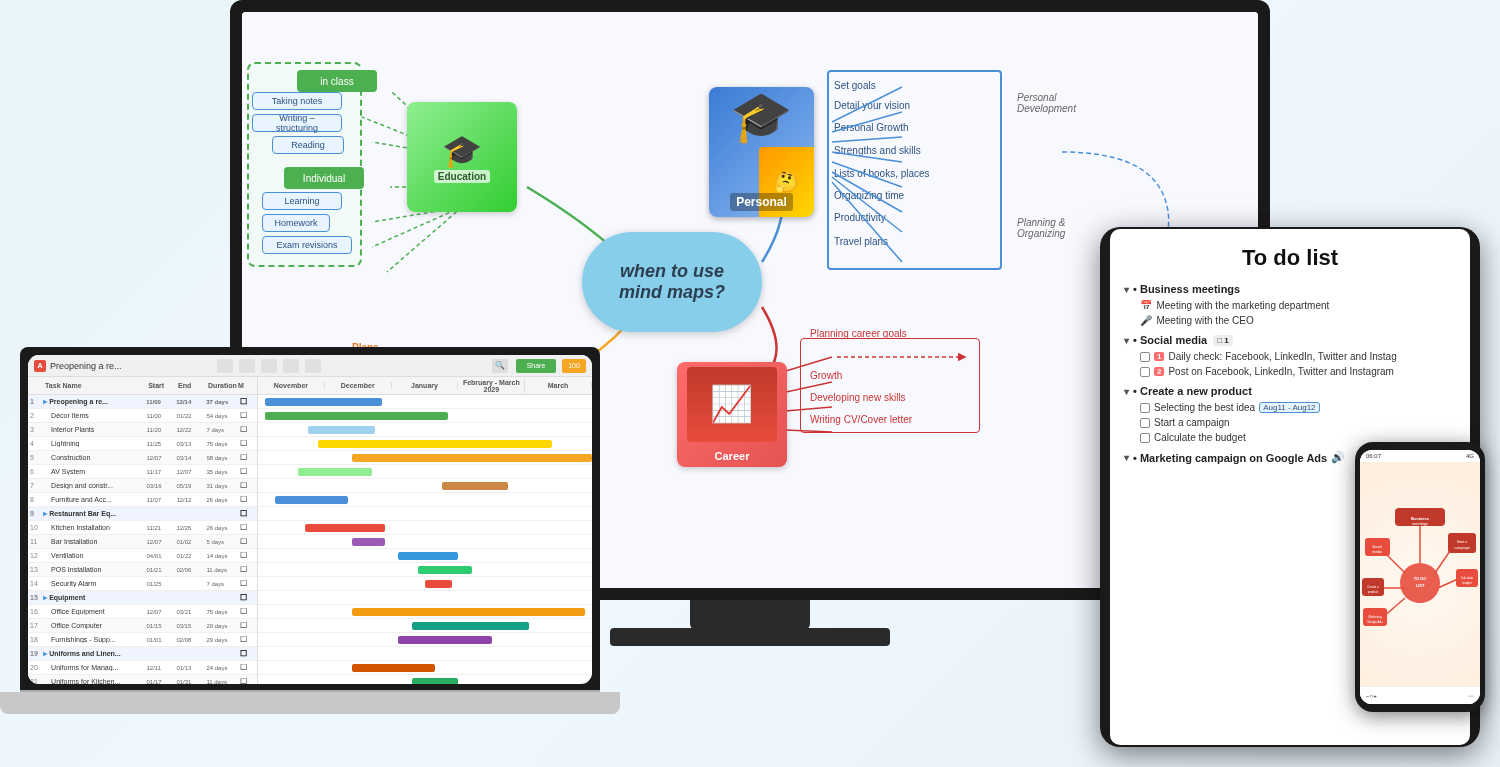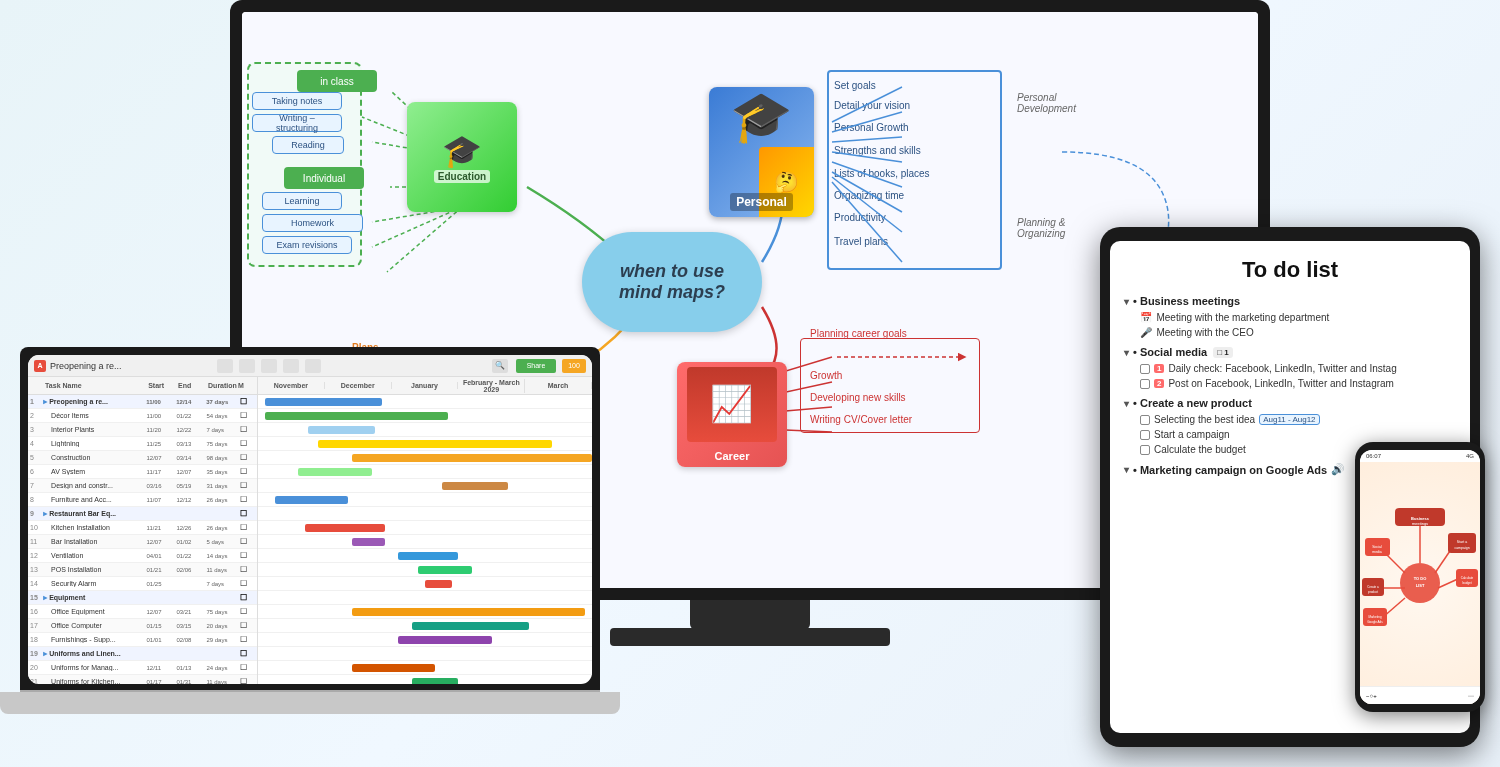--- a/index.html
+++ b/index.html
@@ -337,21 +337,21 @@
       right: 20px;
       width: 380px;
       height: 520px;
       z-index: 25;
     }
     .tablet-frame {
       width: 100%;
       height: 100%;
       background: #1a1a1a;
       border-radius: 20px;
-      padding: 14px 10px;
+      padding: 2px 10px;
       box-shadow: 0 8px 30px rgba(0,0,0,0.5);
     }
     .tablet-screen {
       width: 100%;
       height: 100%;
       background: #fff;
       border-radius: 10px;
       overflow: hidden;
     }
     .tablet-content {
@@ -551,21 +551,21 @@
         <div class="mm-box mm-blue-box" style="top:80px;left:10px;width:90px;height:18px;font-size:9px;">Taking notes</div>
 
         <div class="mm-box mm-blue-box" style="top:102px;left:10px;width:90px;height:18px;font-size:9px;">Writing – structuring</div>
 
         <div class="mm-box mm-blue-box" style="top:124px;left:30px;width:72px;height:18px;font-size:9px;">Reading</div>
 
         <div class="mm-box mm-green-solid" style="top:155px;left:42px;width:80px;height:22px;">Individual</div>
 
         <div class="mm-box mm-blue-box" style="top:180px;left:20px;width:80px;height:18px;font-size:9px;">Learning</div>
 
-        <div class="mm-box mm-blue-box" style="top:202px;left:20px;width:101px;height:18px;font-size:9px;">Homework</div>
+        <div class="mm-box mm-blue-box" style="top:202px;left:20px;width:68px;height:18px;font-size:9px;">Homework</div>
 
         <div class="mm-box mm-blue-box" style="top:224px;left:20px;width:90px;height:18px;font-size:9px;">Exam revisions</div>
 
         <div style="position:absolute;top:50px;left:5px;width:115px;height:205px;border:2px dashed #4CAF50;border-radius:8px;z-index:3;background:rgba(200,255,200,0.15);"></div>
 
         <div style="position:absolute;top:75px;left:467px;width:105px;height:130px;background:linear-gradient(135deg,#3a7bd5,#8bb8f0);border-radius:8px;z-index:10;box-shadow:0 2px 6px rgba(0,0,0,0.3);overflow:hidden;display:flex;flex-direction:column;align-items:center;justify-content:flex-end;padding-bottom:6px;">
           <div style="position:absolute;top:5px;left:50%;transform:translateX(-50%);font-size:50px;line-height:1;">🎓</div>
           <div style="background:#ffd700;position:absolute;bottom:0;right:0;width:55px;height:70px;border-radius:4px 0 8px 0;overflow:hidden;">
             <div style="width:100%;height:100%;background:linear-gradient(135deg,#ff9800,#ffd700);display:flex;align-items:center;justify-content:center;font-size:20px;">🤔</div>
           </div>

